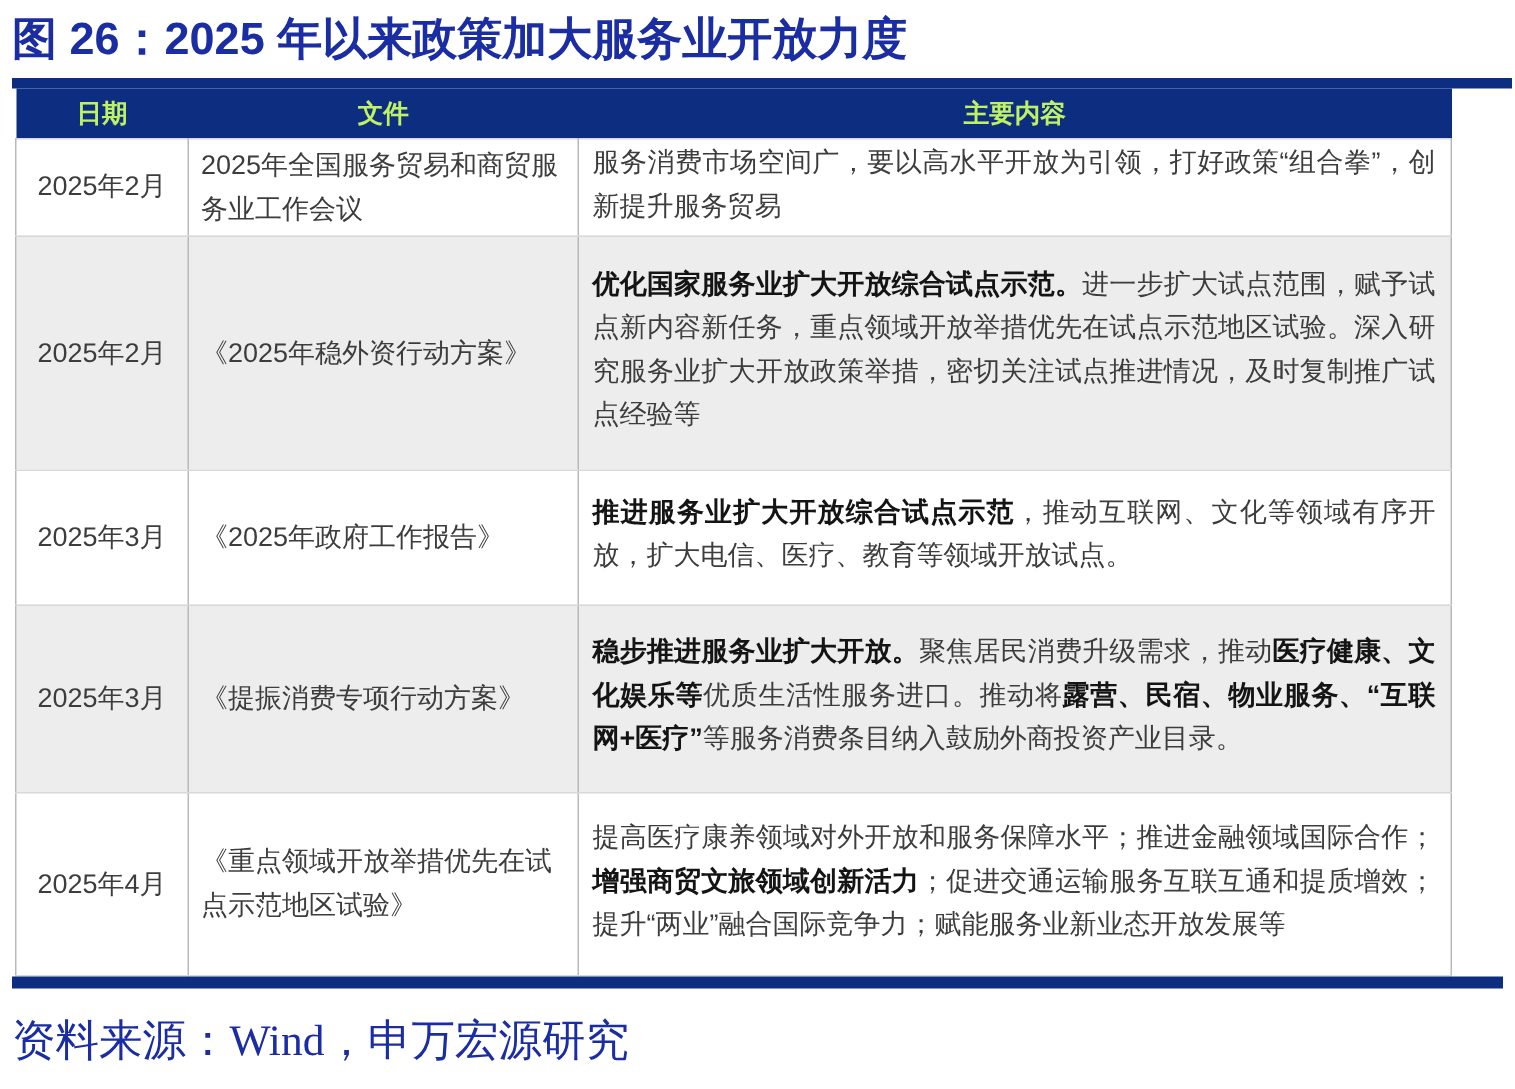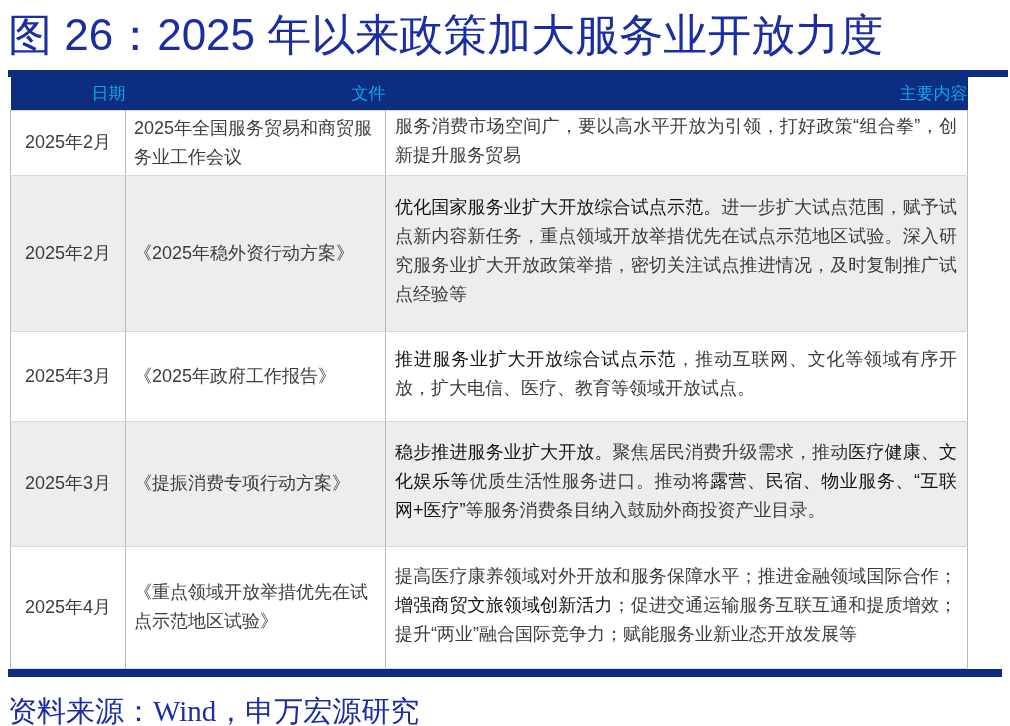--- a/index.html
+++ b/index.html
@@ -8,22 +8,22 @@
     --row-alt:#ededed;
     --text:#3d3d3d;
     --bold-text:#141414;
   }
   *{box-sizing:border-box;margin:0;padding:0;}
   html,body{width:1010px;height:726px;background:#ffffff;overflow:hidden;}
   body{font-family:"Liberation Sans","DejaVu Sans",sans-serif;}
 
   .page-title{
     margin:6px 0 0 8px;
-    font-size:44px;
-    font-weight:400;
+    font-size:30px;
+    font-weight:700;
     color:var(--title-blue);
     letter-spacing:0px;
     white-space:nowrap;
   }
   .top-rule{
     margin:5px 0 0 8px;
     width:1000px;
     height:7px;
     background:var(--navy);
   }
@@ -33,24 +33,24 @@
     border-collapse:collapse;
     table-layout:fixed;
   }
   col.c-date{width:115px;}
   col.c-doc{width:260px;}
   col.c-content{width:582px;}
 
   thead tr{height:33px;}
   thead th{
     background:var(--navy);
-    color:#0ea5e9;
+    color:#bef264;
     font-size:17px;
-    font-weight:400;
-    text-align:right;
+    font-weight:700;
+    text-align:center;
     vertical-align:middle;
     border:none;
   }
   tbody td{
     border:1px solid #b9b9b9;
     border-top:1px solid #d8d8d8;
     border-bottom:1px solid #d8d8d8;
     font-size:18px;
     line-height:29px;
     color:var(--text);
@@ -65,21 +65,21 @@
   tbody tr:nth-child(5){height:122px;}
 
   td.date-cell{text-align:center;padding:8px 4px;}
   td.doc-cell{padding:0 8px;}
   td.content-cell{
     text-align:justify;
     padding:0 10px 4px 9px;
     margin-top:36px;
   }
   td.content-cell .bold{
-    font-weight:400;
+    font-weight:700;
     color:var(--bold-text);
   }
   .bottom-rule{
     margin-left:8px;
     width:994px;
     height:8px;
     background:var(--navy);
   }
   .source-note{
     margin:15px 0 0 8px;

